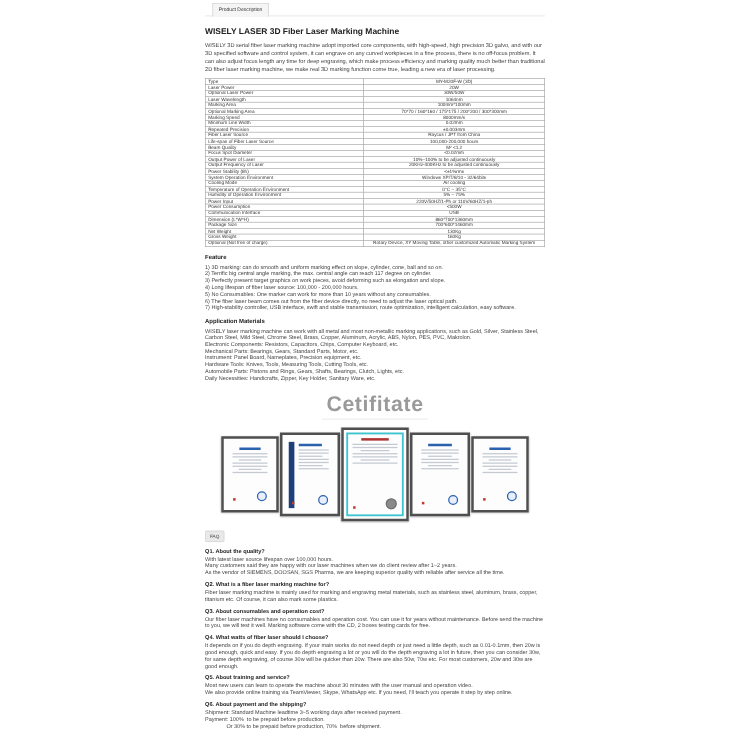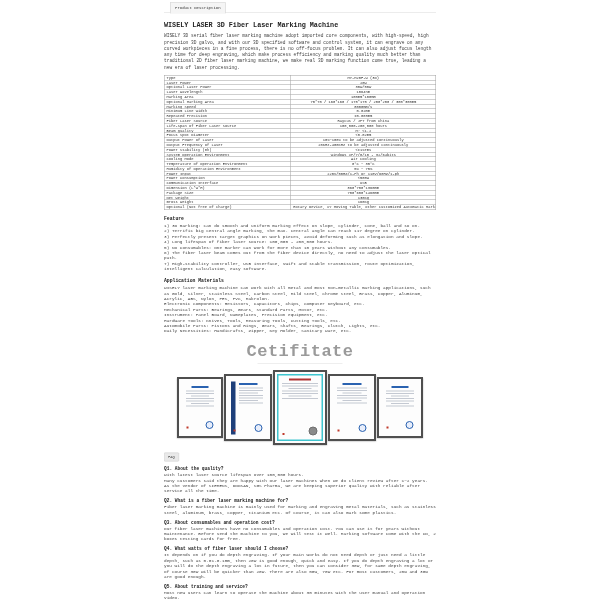--- a/index.html
+++ b/index.html
@@ -1,17 +1,17 @@
 <!DOCTYPE html>
 <html><head>
 <meta charset="utf-8">
 <style>
   html,body{margin:0;padding:0;background:#ffffff;}
   #screen{position:relative;width:600px;height:600px;background:#ffffff;overflow:hidden;
-          font-family:Liberation Mono, monospace;color:#333;}
+          font-family:Liberation Sans, sans-serif;color:#333;}
   
   #card{position:absolute;left:164px;top:2px;width:272px;height:598px;}
   #zoomwrap{width:544px;transform:scale(0.5);transform-origin:0 0;}
 
   
   .tabbar{border-bottom:1px solid #d9d9d9;padding:0 0 0 12px;height:21px;}
   .tab{display:inline-block;background:#f5f5f5;border:1px solid #cccccc;border-bottom:1px solid #f5f5f5;
        font-size:8px;line-height:9px;padding:5px 9px 6px;color:#333;position:relative;top:1px;}
 
   

